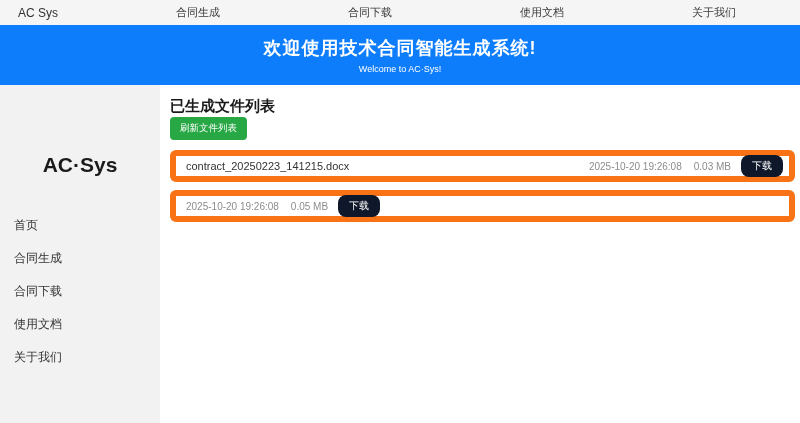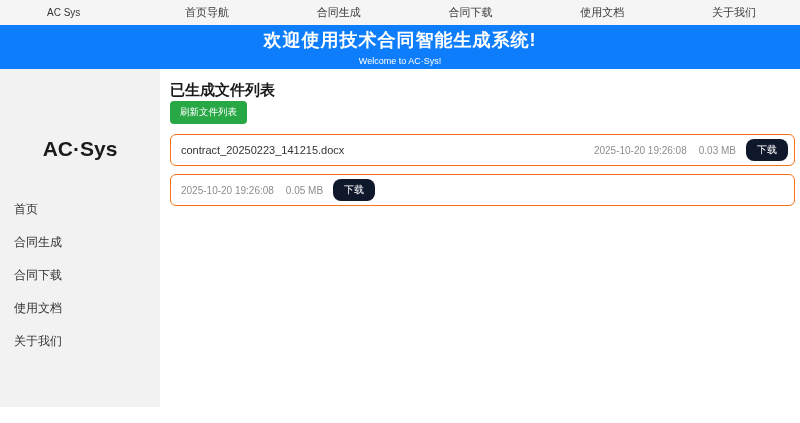--- a/index.html
+++ b/index.html
@@ -15,35 +15,34 @@
     height: 25px;
     background: #f5f5f5;
     display: flex;
     align-items: center;
     font-size: 11px;
     color: #3a3a3a;
   }
   .navbar-brand {
     width: 112px;
     padding-left: 18px;
-    font-size: 10px;
+    font-size: 12px;
     color: #333;
     cursor: pointer;
-    margin-left: 29px;
   }
   .nav-item {
     flex: 1;
     text-align: center;
     cursor: pointer;
     color: #3a3a3a;
   }
 
   
   .banner {
-    height: 44px;
+    height: 60px;
     background: #0d7dfc;
     color: #ffffff;
     display: flex;
     flex-direction: column;
     align-items: center;
     justify-content: center;
   }
   .banner-title {
     font-size: 18px;
     font-weight: bold;
@@ -102,21 +101,21 @@
     border: none;
     border-radius: 4px;
     cursor: pointer;
     font-family: inherit;
   }
   .file-list { margin-top: 10px; }
   .file-row {
     display: flex;
     align-items: center;
     background: #ffffff;
-    border: 1px solid #f97316;
+    border: 6px solid #f97316;
     border-radius: 6px;
     height: 32px;
     padding: 0 6px 0 10px;
     margin-bottom: 8px;
   }
   .file-name {
     flex: 1;
     font-size: 11px;
     color: #333;
   }
@@ -139,21 +138,20 @@
     border-radius: 8px;
     cursor: pointer;
     font-family: inherit;
   }
 </style>
 </head>
 <body>
 
 <div class="navbar">
   <div class="navbar-brand">AC Sys</div>
-  <div class="nav-item">首页导航</div>
   <div class="nav-item">合同生成</div>
   <div class="nav-item">合同下载</div>
   <div class="nav-item">使用文档</div>
   <div class="nav-item">关于我们</div>
 </div>
 
 <div class="banner">
   <div class="banner-title">欢迎使用技术合同智能生成系统!</div>
   <div class="banner-subtitle">Welcome to AC·Sys!</div>
 </div>

